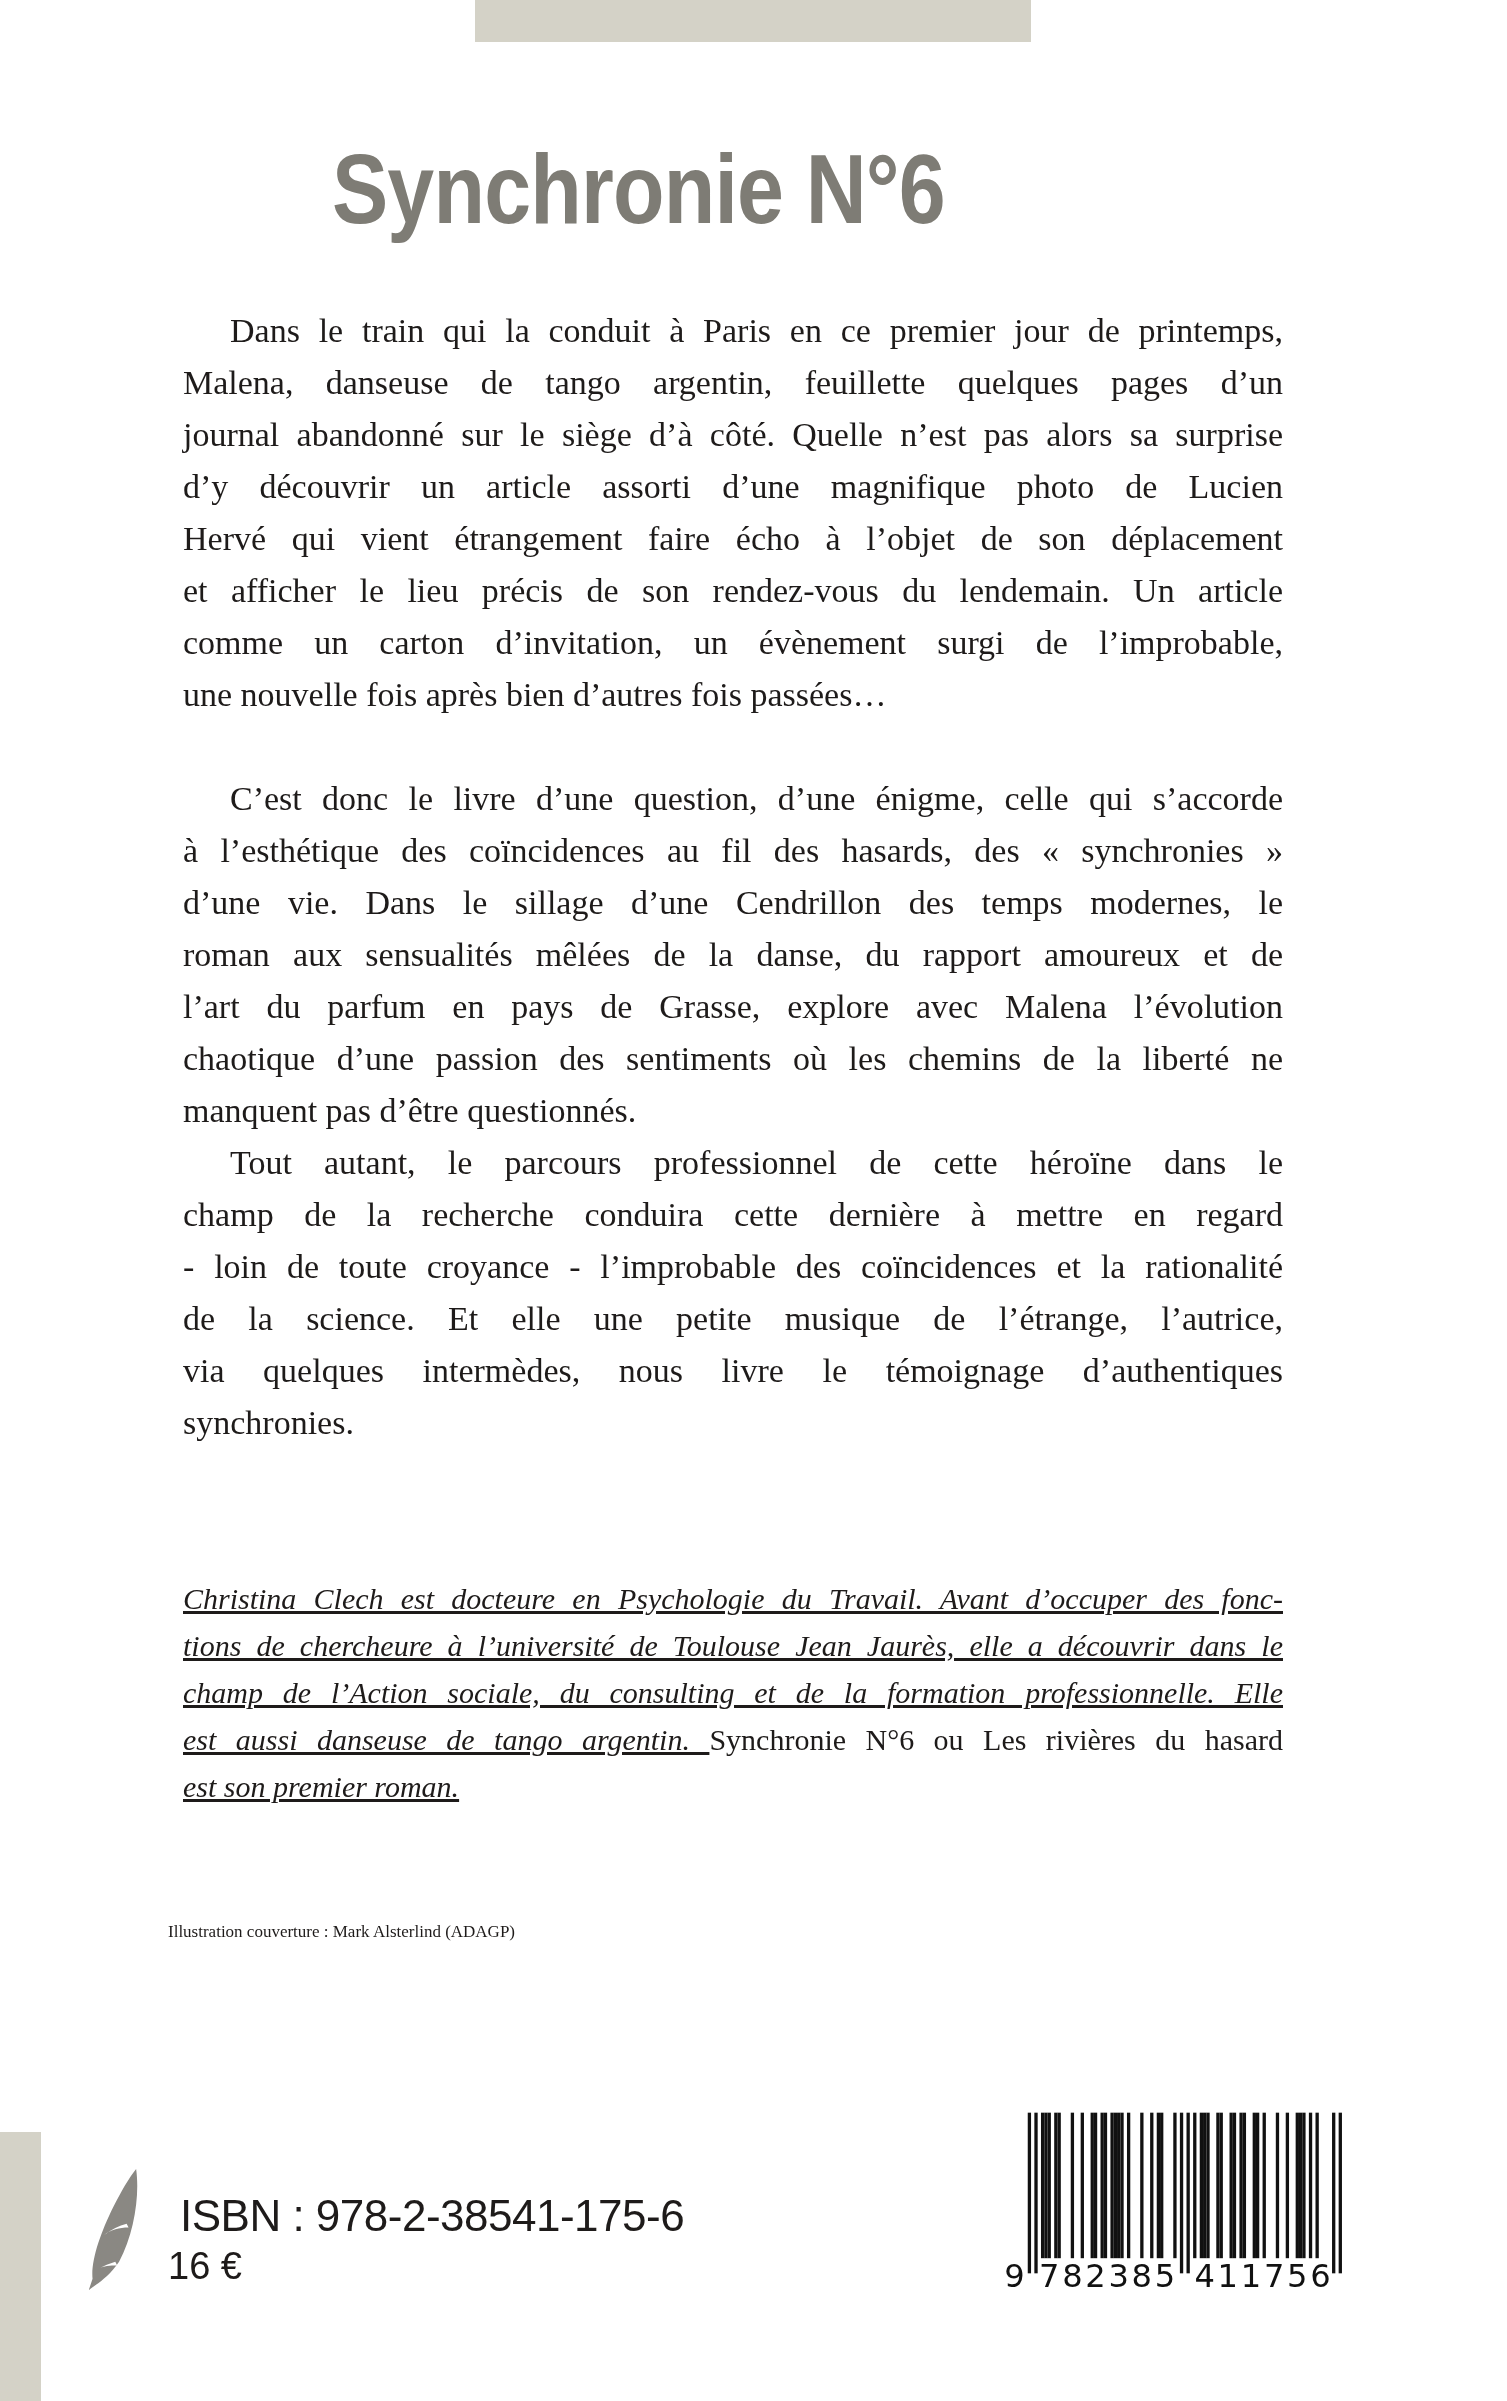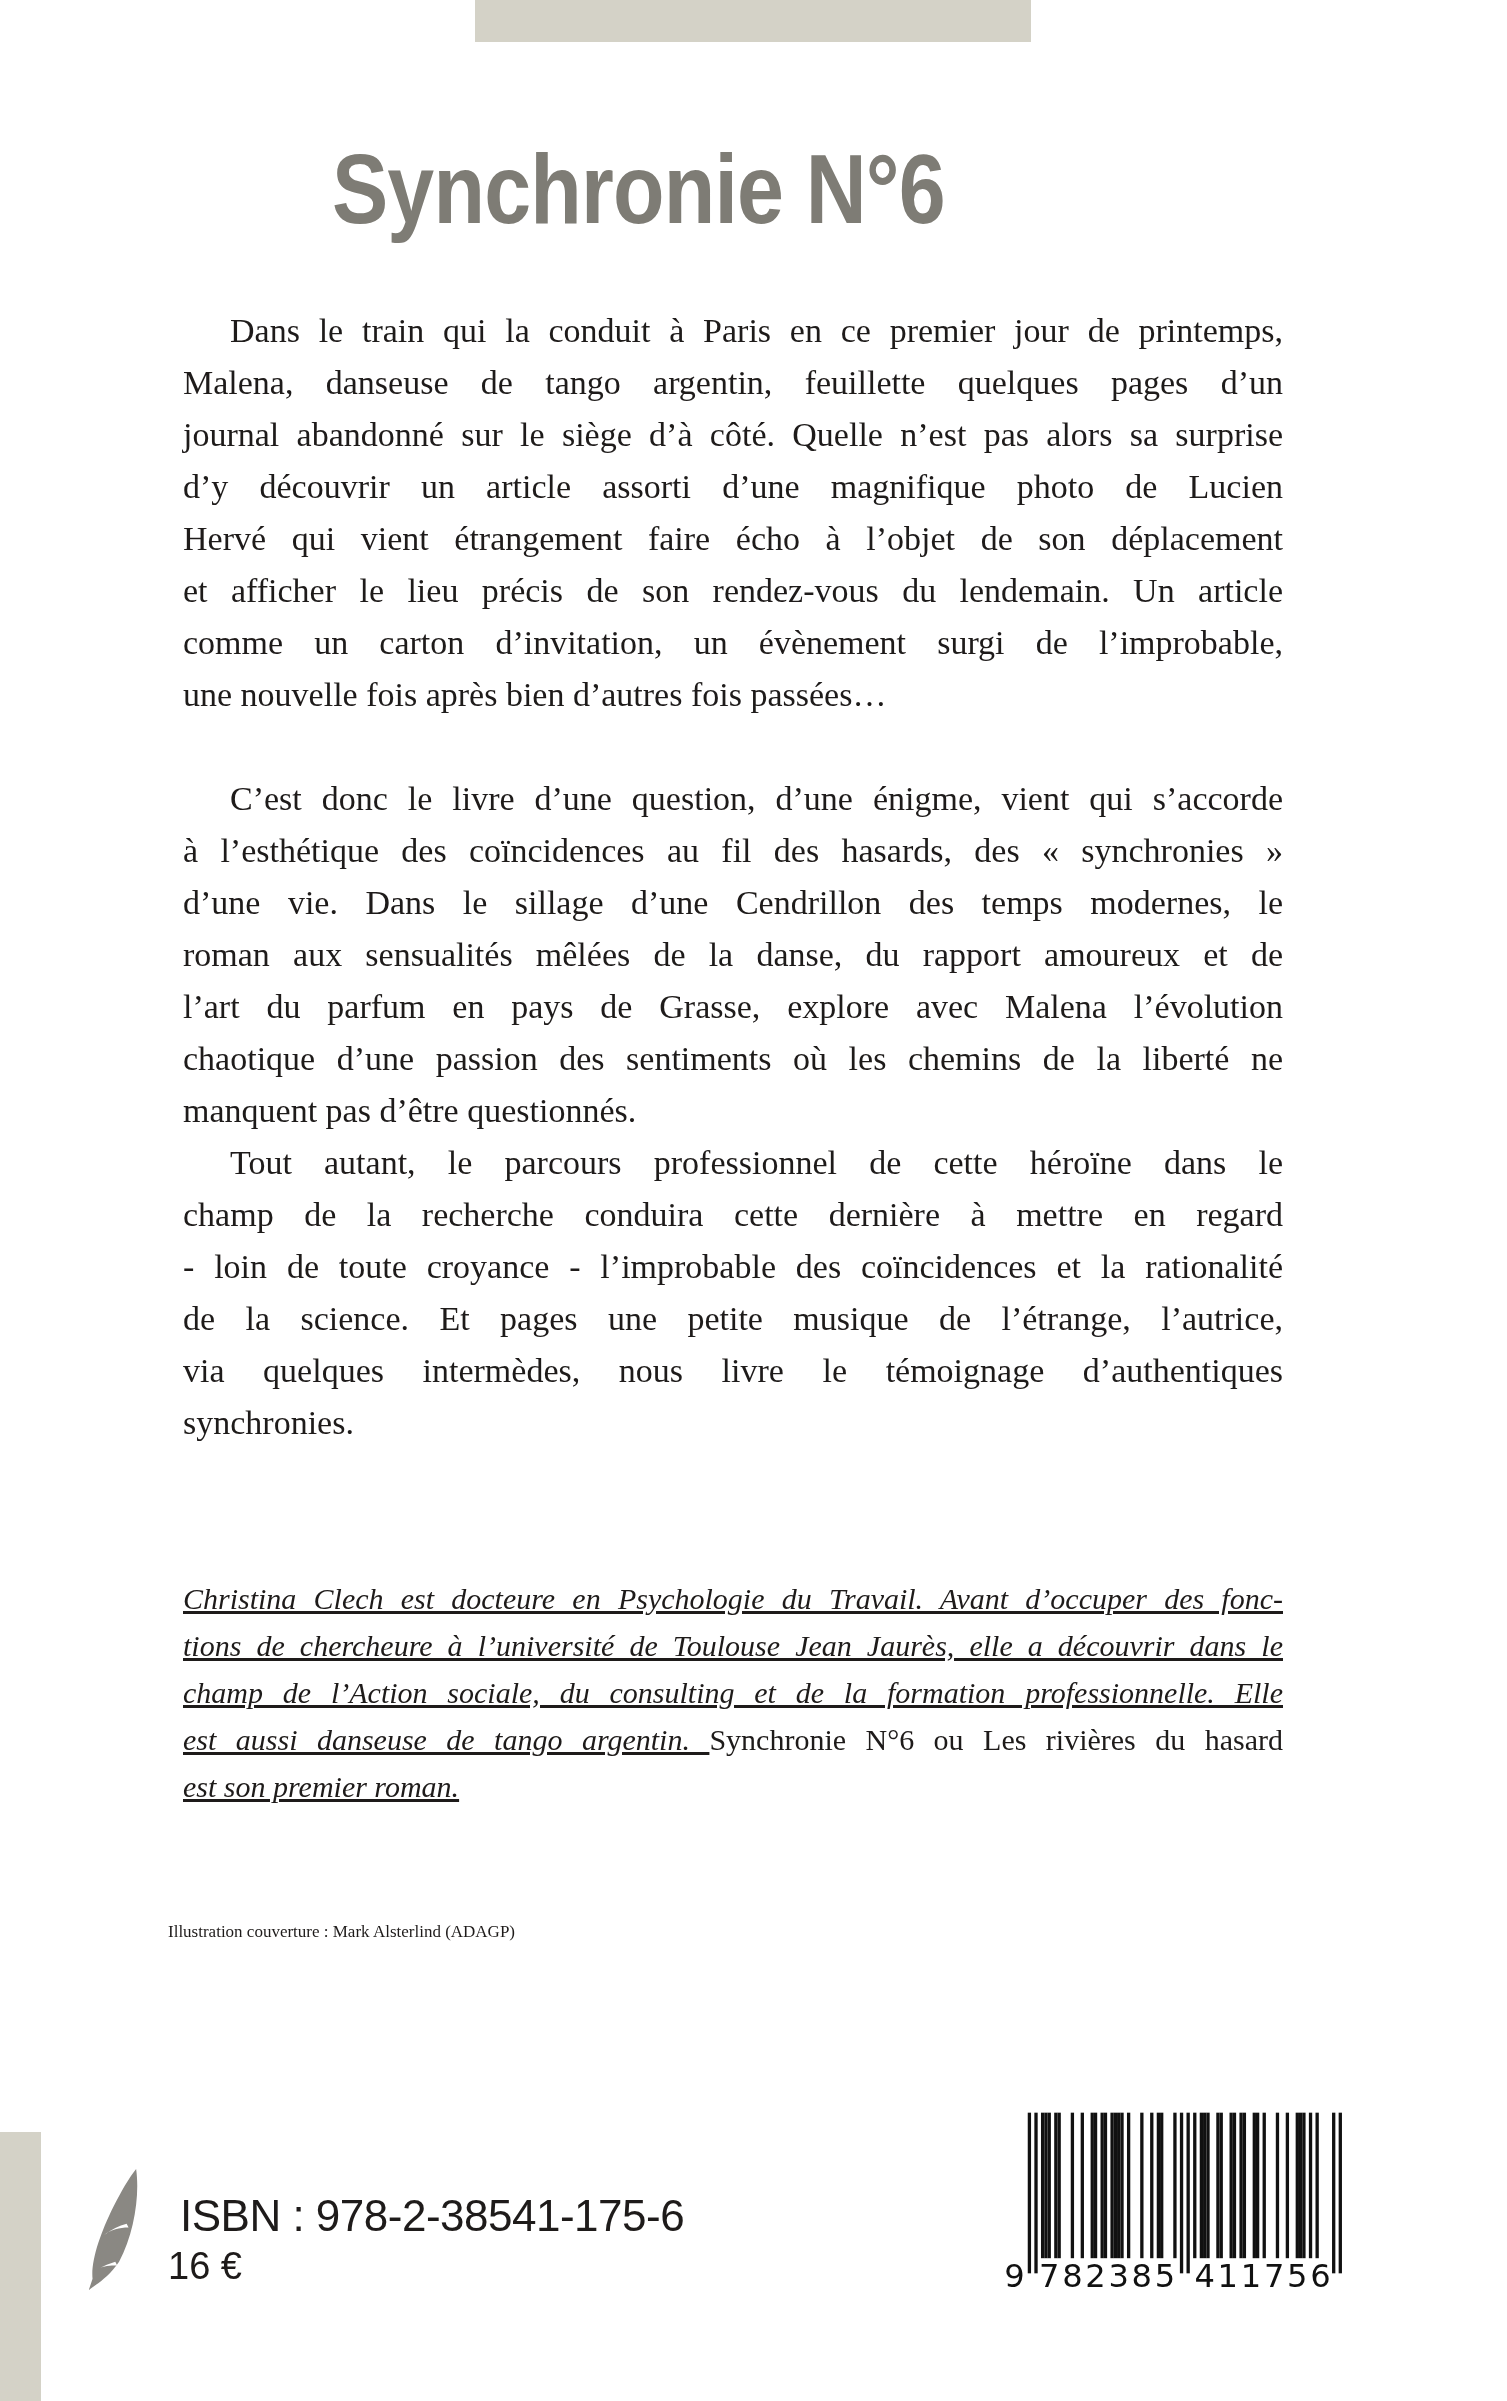--- a/index.html
+++ b/index.html
@@ -59,33 +59,33 @@
       <div class="line">Malena, danseuse de tango argentin, feuillette quelques pages d’un</div>
       <div class="line">journal abandonné sur le siège d’à côté. Quelle n’est pas alors sa surprise</div>
       <div class="line">d’y découvrir un article assorti d’une magnifique photo de Lucien</div>
       <div class="line">Hervé qui vient étrangement faire écho à l’objet de son déplacement</div>
       <div class="line">et afficher le lieu précis de son rendez-vous du lendemain. Un article</div>
       <div class="line">comme un carton d’invitation, un évènement surgi de l’improbable,</div>
       <div class="line last">une nouvelle fois après bien d’autres fois passées…</div>
     </div>
     <div class="line blank"></div>
     <div>
-      <div class="line indent">C’est donc le livre d’une question, d’une énigme, vient qui s’accorde</div>
+      <div class="line indent">C’est donc le livre d’une question, d’une énigme, celle qui s’accorde</div>
       <div class="line">à l’esthétique des coïncidences au fil des hasards, des « synchronies »</div>
       <div class="line">d’une vie. Dans le sillage d’une Cendrillon des temps modernes, le</div>
       <div class="line">roman aux sensualités mêlées de la danse, du rapport amoureux et de</div>
       <div class="line">l’art du parfum en pays de Grasse, explore avec Malena l’évolution</div>
       <div class="line">chaotique d’une passion des sentiments où les chemins de la liberté ne</div>
       <div class="line last">manquent pas d’être questionnés.</div>
     </div>
     <div>
       <div class="line indent">Tout autant, le parcours professionnel de cette héroïne dans le</div>
       <div class="line">champ de la recherche conduira cette dernière à mettre en regard</div>
       <div class="line">- loin de toute croyance - l’improbable des coïncidences et la rationalité</div>
-      <div class="line">de la science. Et pages une petite musique de l’étrange, l’autrice,</div>
+      <div class="line">de la science. Et elle une petite musique de l’étrange, l’autrice,</div>
       <div class="line">via quelques intermèdes, nous livre le témoignage d’authentiques</div>
       <div class="line last">synchronies.</div>
     </div>
   </div>
 
 <div id="bio" class="abs col">
     <div class="line"><span class="it">Christina Clech est docteure en Psychologie du Travail. Avant d’occuper des fonc-</span></div>
     <div class="line"><span class="it">tions de chercheure à l’université de Toulouse Jean Jaurès, elle a découvrir dans le</span></div>
     <div class="line"><span class="it">champ de l’Action sociale, du consulting et de la formation professionnelle. Elle</span></div>
     <div class="line"><span class="it">est aussi danseuse de tango argentin. </span><span>Synchronie N°6 ou Les rivières du hasard</span></div>

